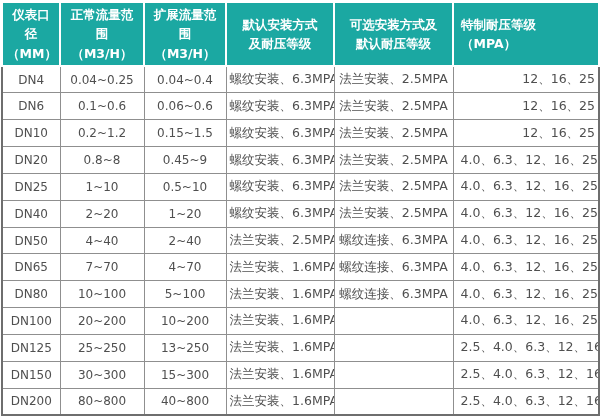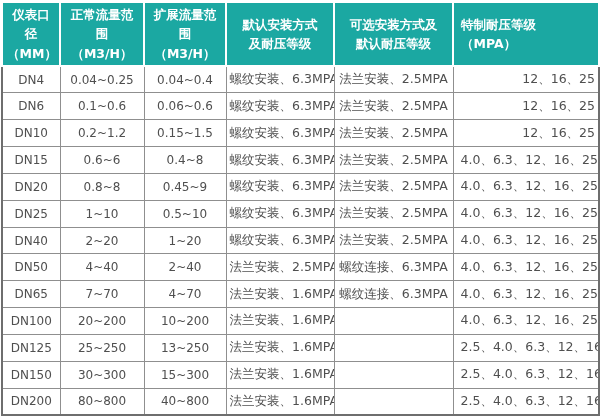--- a/index.html
+++ b/index.html
@@ -117,28 +117,20 @@
 
   <tr>
     <td class="c-num">DN10</td>
     <td class="c-num">0.2~1.2</td>
     <td class="c-num">0.15~1.5</td>
     <td>螺纹安装、6.3MPA</td>
     <td>法兰安装、2.5MPA</td>
     <td class="c-left">12、16、25</td>
   </tr>
 
-  <tr>
-    <td class="c-num">DN15</td>
-    <td class="c-num">0.6~6</td>
-    <td class="c-num">0.4~8</td>
-    <td>螺纹安装、6.3MPA</td>
-    <td>法兰安装、2.5MPA</td>
-    <td class="c-left">4.0、6.3、12、16、25</td>
-  </tr>
 
   <tr>
     <td class="c-num">DN20</td>
     <td class="c-num">0.8~8</td>
     <td class="c-num">0.45~9</td>
     <td>螺纹安装、6.3MPA</td>
     <td>法兰安装、2.5MPA</td>
     <td class="c-left">4.0、6.3、12、16、25</td>
   </tr>
 
@@ -172,20 +164,28 @@
 
   <tr>
     <td class="c-num">DN65</td>
     <td class="c-num">7~70</td>
     <td class="c-num">4~70</td>
     <td>法兰安装、1.6MPA</td>
     <td>螺纹连接、6.3MPA</td>
     <td class="c-left">4.0、6.3、12、16、25</td>
   </tr>
 
+  <tr>
+    <td class="c-num">DN80</td>
+    <td class="c-num">10~100</td>
+    <td class="c-num">5~100</td>
+    <td>法兰安装、1.6MPA</td>
+    <td>螺纹连接、6.3MPA</td>
+    <td class="c-left">4.0、6.3、12、16、25</td>
+  </tr>
 
   <tr>
     <td class="c-num">DN100</td>
     <td class="c-num">20~200</td>
     <td class="c-num">10~200</td>
     <td>法兰安装、1.6MPA</td>
     <td></td>
     <td class="c-left">4.0、6.3、12、16、25</td>
   </tr>
 

